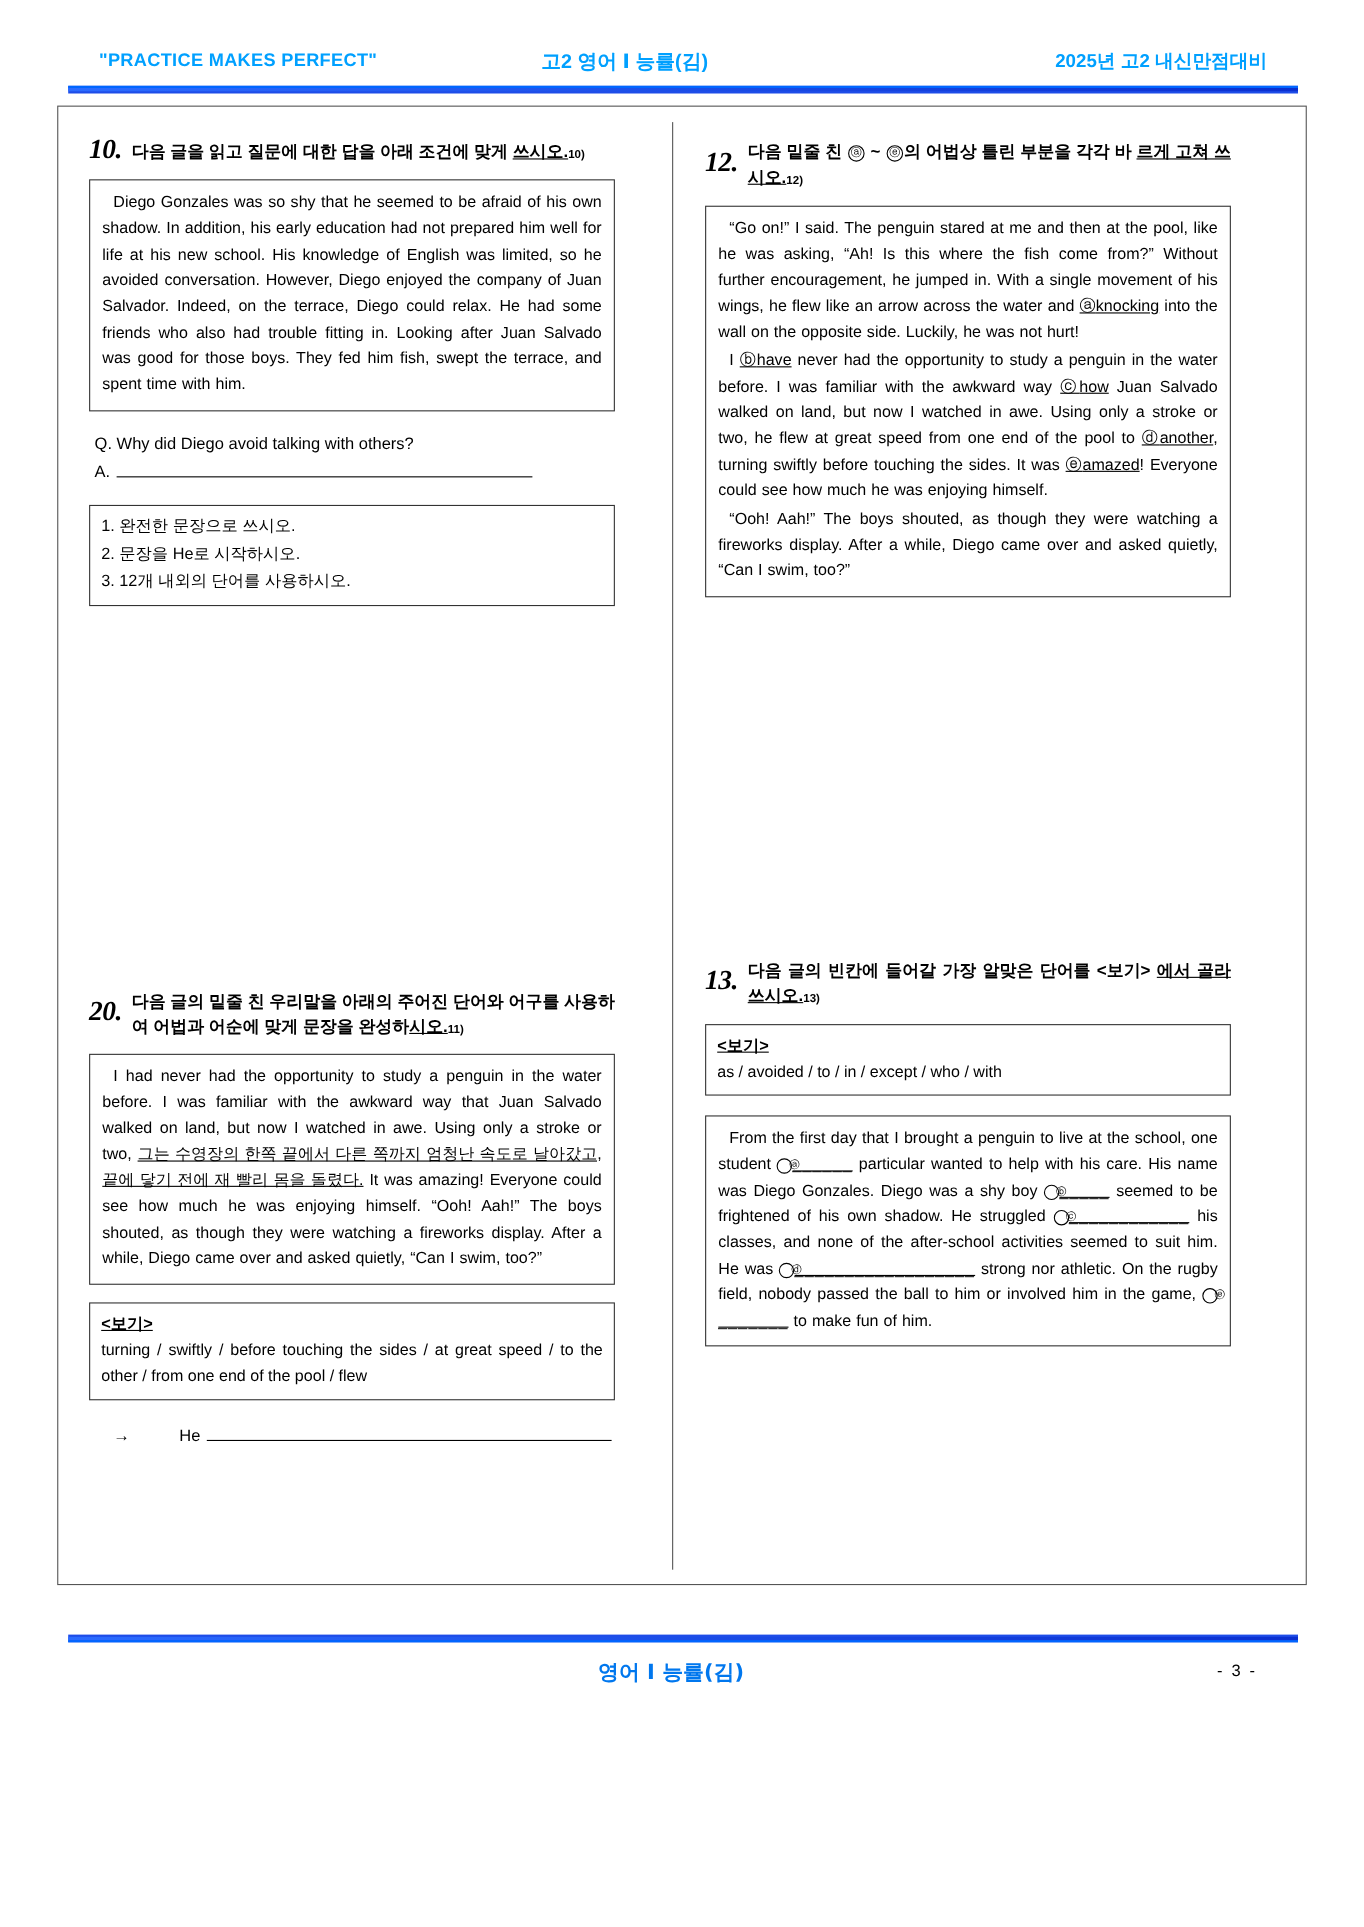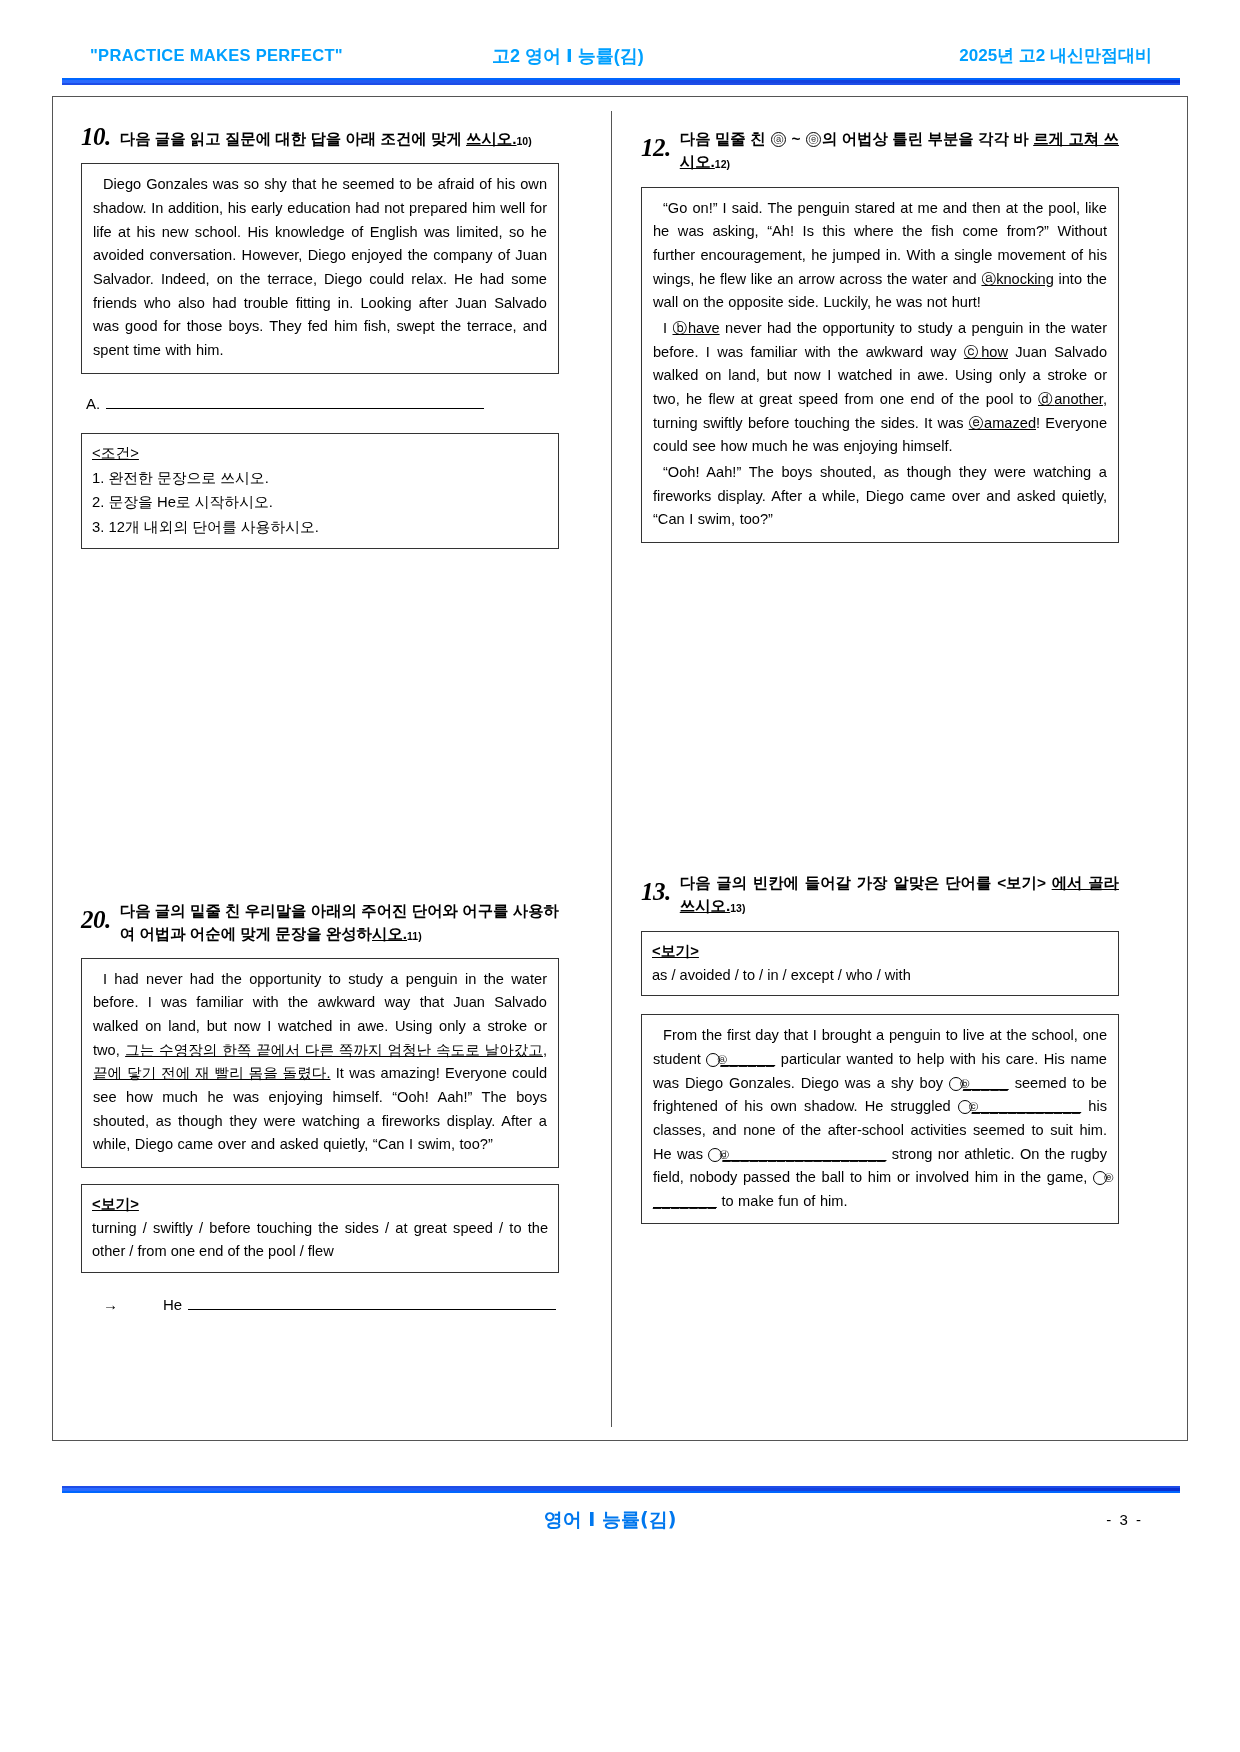--- a/index.html
+++ b/index.html
@@ -225,28 +225,28 @@
         <div class="q-text">
           <span>다음 글을 읽고 질문에 대한 답을 아래 조건에 맞게 </span><span class="tail">쓰시오.</span><sup>10)</sup>
         </div>
       </div>
 
       <div class="pbox" style="margin-top:13px;">
         <p>Diego Gonzales was so shy that he seemed to be afraid of his own shadow. In addition, his early education had not prepared him well for life at his new school. His knowledge of English was limited, so he avoided conversation. However, Diego enjoyed the company of Juan Salvador. Indeed, on the terrace, Diego could relax. He had some friends who also had trouble fitting in. Looking after Juan Salvado was good for those boys. They fed him fish, swept the terrace, and spent time with him.</p>
       </div>
 
       <div class="qa">
+        <div class="qa-q">Q. Why did Diego avoid talking with others?</div>
         <div class="qa-a">
           <span class="lbl">A.</span>
           <span class="rule"></span>
         </div>
       </div>
 
       <div class="cbox">
-        <div class="title">&lt;조건&gt;</div>
         <ol>
           <li>1. 완전한 문장으로 쓰시오.</li>
           <li>2. 문장을 He로 시작하시오.</li>
           <li>3. 12개 내외의 단어를 사용하시오.</li>
         </ol>
       </div>
     </div>
 
     <div class="q-block" style="top:798px;">
       <div class="q-head">

